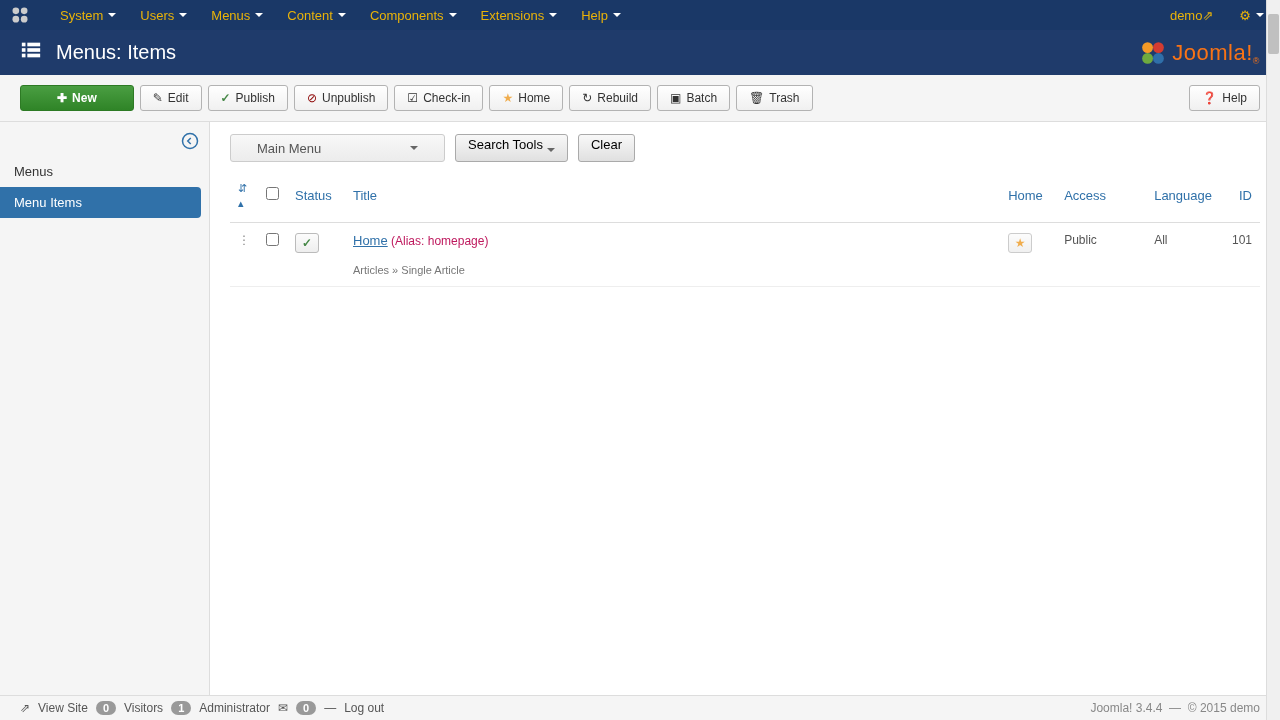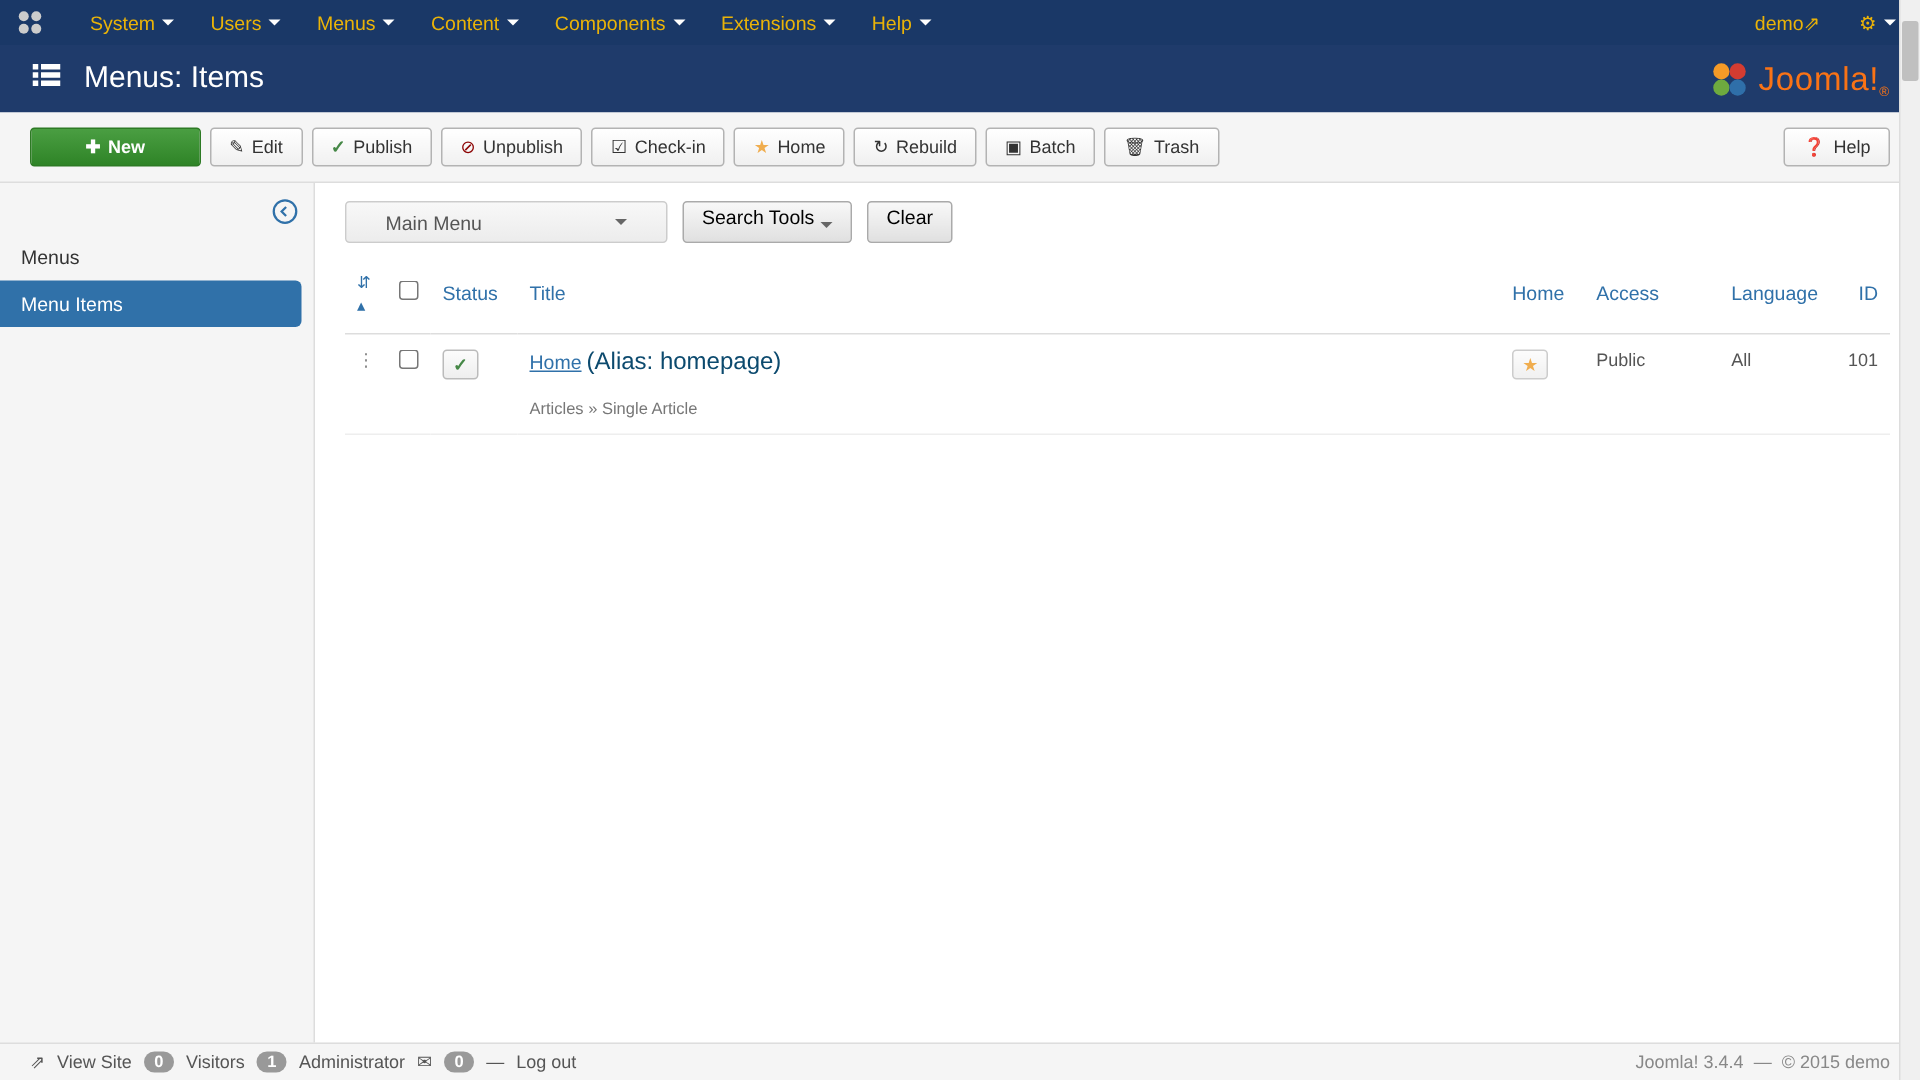--- a/index.html
+++ b/index.html
@@ -33,21 +33,21 @@
 .search-btn { border: 1px solid #aaa; border-left: none; background: linear-gradient(#f8f8f8, #e0e0e0); border-radius: 0 3px 3px 0; width: 36px; height: 28px; cursor: pointer; display: flex; align-items: center; justify-content: center; }
 .tools-btn { border: 1px solid #aaa; background: linear-gradient(#f8f8f8, #e0e0e0); border-radius: 3px; padding: 9px 12px; font-size: 13px; height: 28px; cursor: pointer; display: flex; align-items: flex-end; gap: 4px; }
 .filter-right { margin-left: auto; display: flex; gap: 10px; }
 .select-order { width: 210px; }
 .select-limit { width: 56px; }
 table { width: 100%; border-collapse: collapse; margin-top: 4px; }
 th { text-align: left; padding: 8px 8px 12px; color: #3071a9; font-weight: normal; font-size: 13px; border-bottom: 1px solid #ddd; cursor: pointer; }
 th.nolink { color: #555; cursor: default; }
 td { padding: 10px 8px; border-bottom: 1px solid #eee; font-size: 12px; vertical-align: top; }
 .title-link { color: #3071a9; font-size: 13px; }
-.alias-text { color: #0c4a6e; font-size: 16px; text-align: right; }
+.alias-text { color: #be185d; font-size: 12px; text-align: right; }
 .path-text { color: #777; font-size: 11px; margin-top: 16px; }
 .status-btn { border: 1px solid #bbb; background: linear-gradient(#fcfcfc, #eee); border-radius: 3px; width: 24px; height: 20px; display: flex; align-items: center; justify-content: center; cursor: pointer; }
 .check-green { color: #468847; font-weight: bold; }
 .home-star-btn { border: 1px solid #ccc; background: linear-gradient(#fcfcfc, #f0f0f0); border-radius: 3px; width: 24px; height: 20px; display: flex; align-items: center; justify-content: center; color: #f0ad4e; }
 .drag-handle { color: #888; cursor: move; }
 .sort-icon { color: #3071a9; font-size: 11px; }
 .footer { position: absolute; bottom: 0; left: 0; right: 0; height: 25px; background: #f5f5f5; border-top: 1px solid #ddd; display: flex; align-items: center; padding: 0 20px; font-size: 12px; color: #555; }
 .footer-left { display: flex; align-items: center; gap: 8px; }
 .footer-right { margin-left: auto; color: #888; }
 .badge { background: #999; color: #fff; border-radius: 9px; padding: 1px 7px; font-size: 11px; font-weight: bold; }

